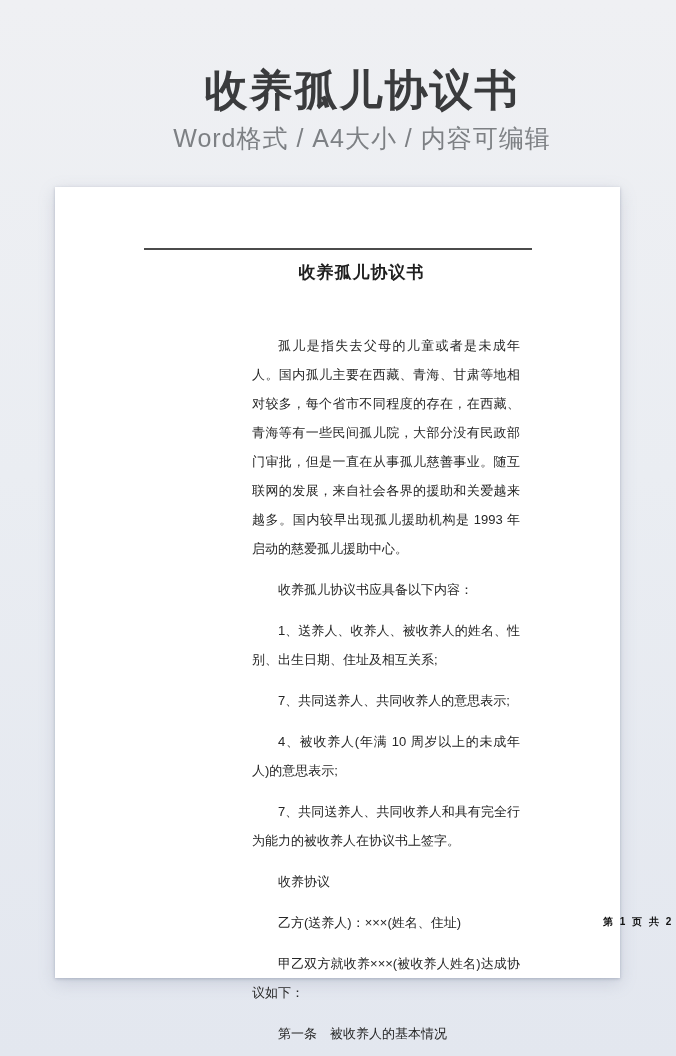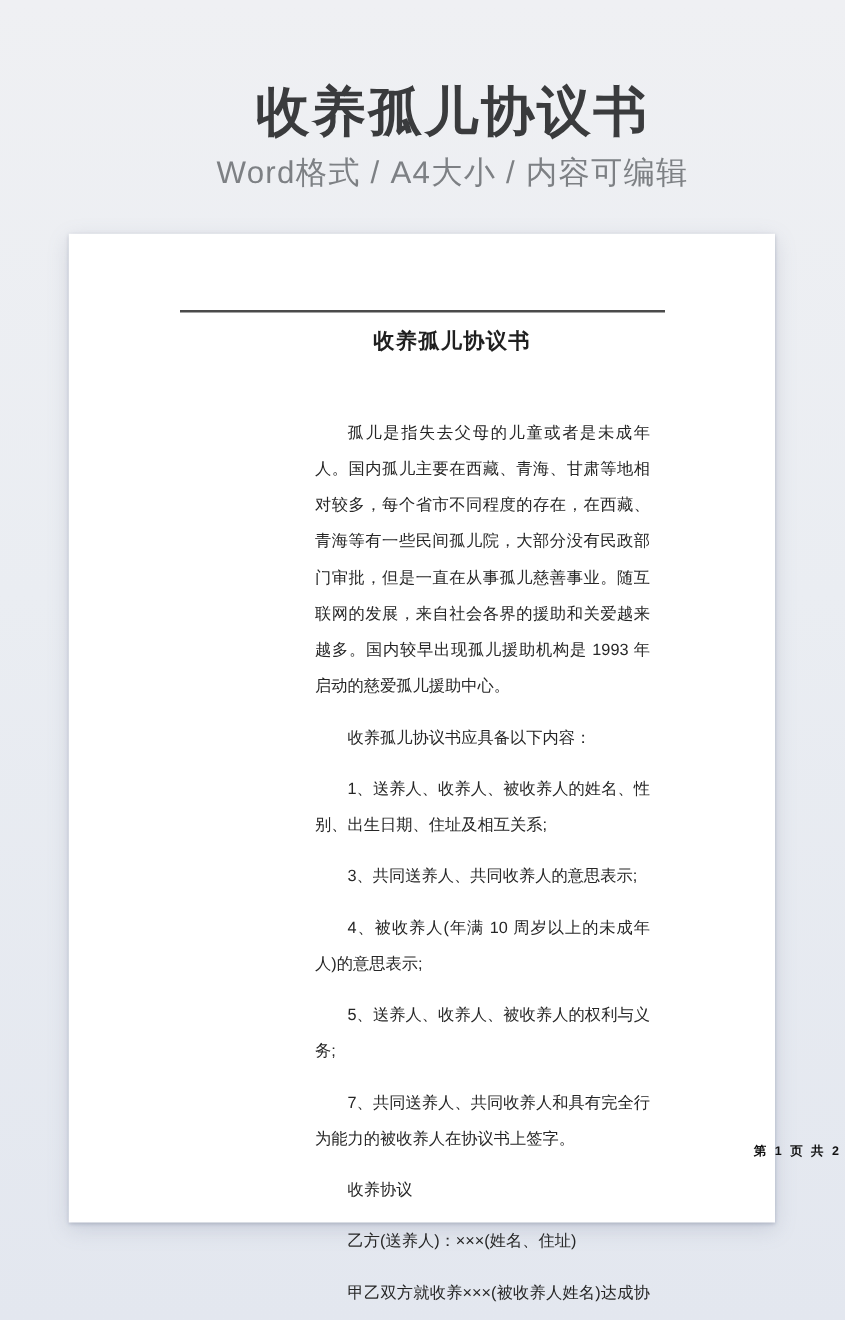--- a/index.html
+++ b/index.html
@@ -83,23 +83,22 @@
 </div>
 
 <div class="sheet">
   <div class="doc-rule"></div>
   <div class="doc-title">收养孤儿协议书</div>
 
   <div class="doc-body">
     <p>孤儿是指失去父母的儿童或者是未成年人。国内孤儿主要在西藏、青海、甘肃等地相对较多，每个省市不同程度的存在，在西藏、青海等有一些民间孤儿院，大部分没有民政部门审批，但是一直在从事孤儿慈善事业。随互联网的发展，来自社会各界的援助和关爱越来越多。国内较早出现孤儿援助机构是 1993 年启动的慈爱孤儿援助中心。</p>
     <p>收养孤儿协议书应具备以下内容：</p>
     <p>1、送养人、收养人、被收养人的姓名、性别、出生日期、住址及相互关系;</p>
-    <p>3、共同送养人、共同收养人的意思表示;</p>
+    <p>7、共同送养人、共同收养人的意思表示;</p>
     <p>4、被收养人(年满 10 周岁以上的未成年人)的意思表示;</p>
-    <p>5、送养人、收养人、被收养人的权利与义务;</p>
     <p>7、共同送养人、共同收养人和具有完全行为能力的被收养人在协议书上签字。</p>
     <p>收养协议</p>
     <p>乙方(送养人)：×××(姓名、住址)</p>
     <p>甲乙双方就收养×××(被收养人姓名)达成协议如下：</p>
     <p>第一条　被收养人的基本情况</p>
   </div>
 
   <div class="doc-footer">第 1 页 共 2 页</div>
 </div>
 

